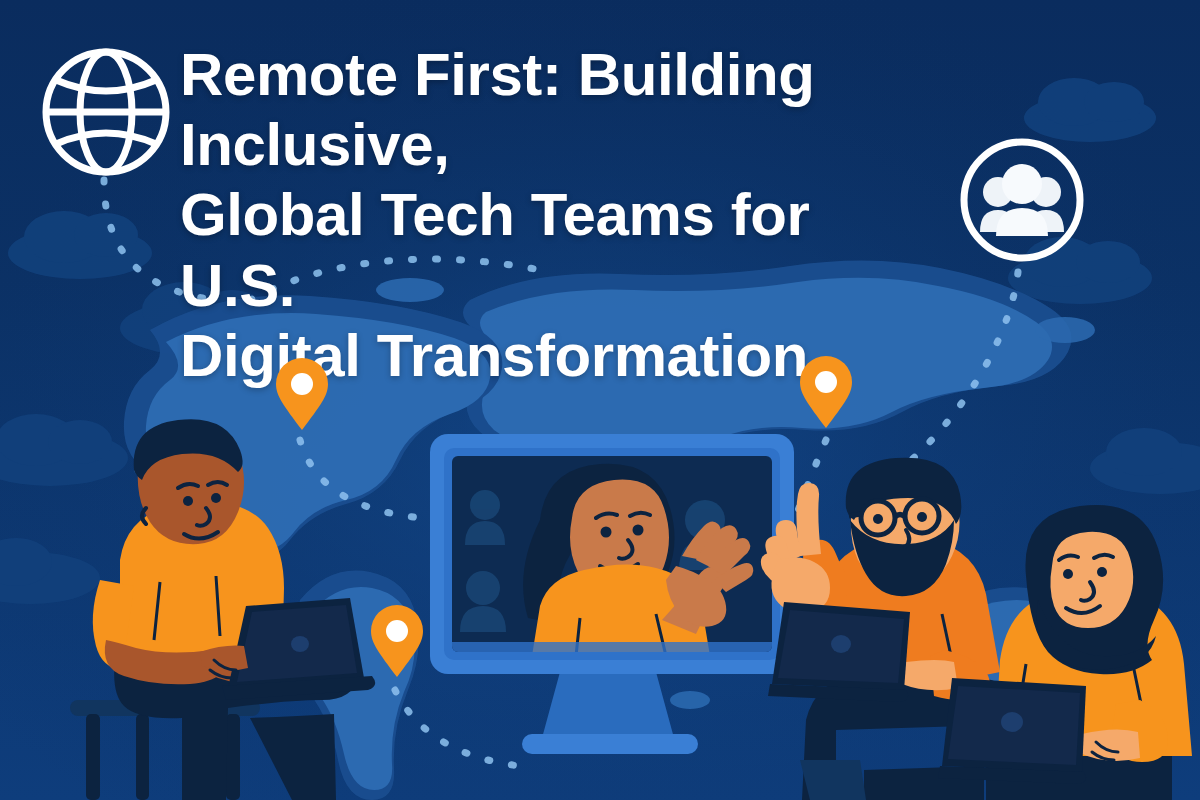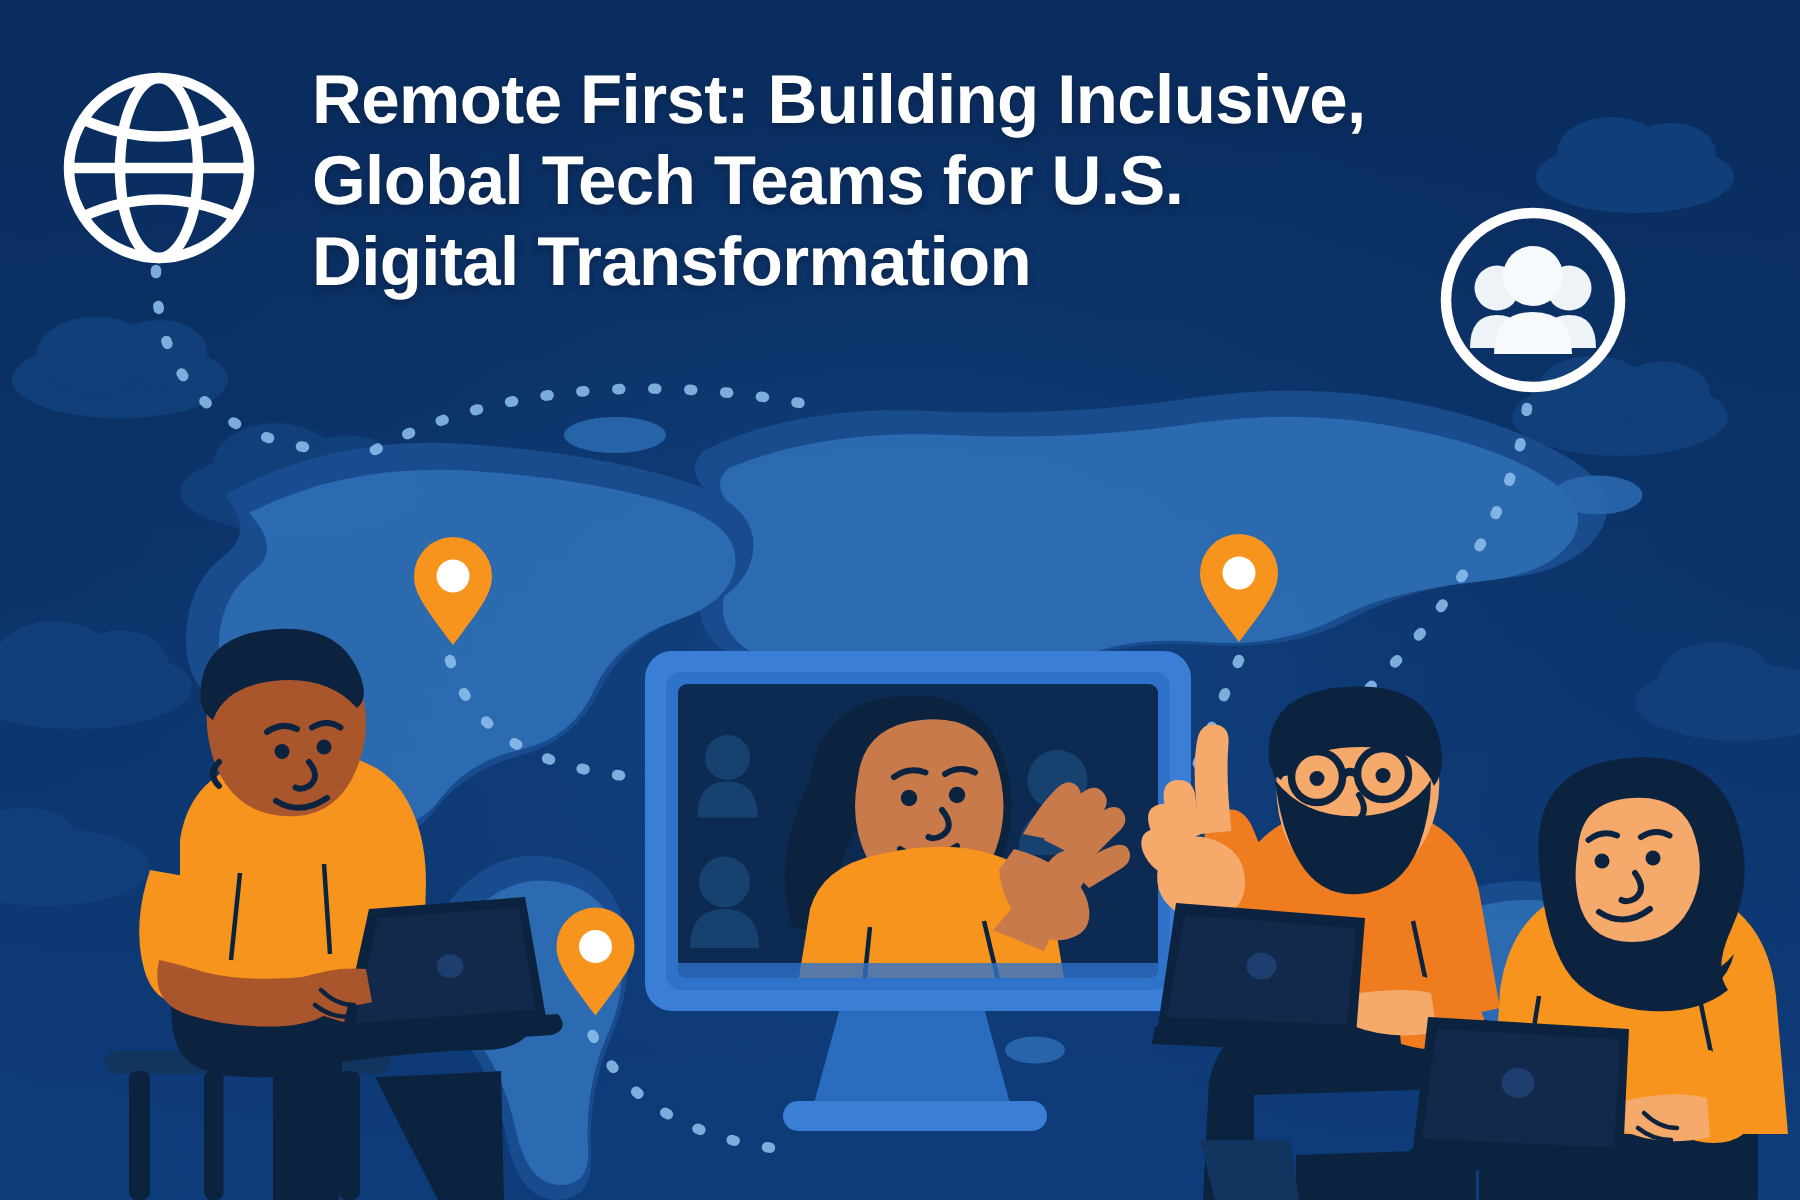--- a/index.html
+++ b/index.html
@@ -4,22 +4,22 @@
 <style>
   html,body{margin:0;padding:0;background:#0a2c5e;}
   *{box-sizing:border-box;}
   #stage{
     position:relative;width:1200px;height:800px;overflow:hidden;
     font-family:"Liberation Sans", sans-serif;
     background:linear-gradient(180deg,#0a2c5e 0%, #0b3165 28%, #0d3872 62%, #0e3d7c 100%);
   }
   .svgfull{position:absolute;left:0;top:0;width:1200px;height:800px;display:block;}
   #hero-title{
-    position:absolute;left:208px;top:40px;width:760px;
-    color:#ffffff;font-weight:bold;font-size:46px;line-height:1.17;
+    position:absolute;left:180px;top:40px;width:760px;
+    color:#ffffff;font-weight:bold;font-size:60px;line-height:1.17;
     letter-spacing:-0.4px;
     text-shadow:0 2px 6px rgba(0,0,0,.28);
     white-space:pre-line;
   }
 </style>
 </head>
 <body>
 
 <div id="stage">
 

